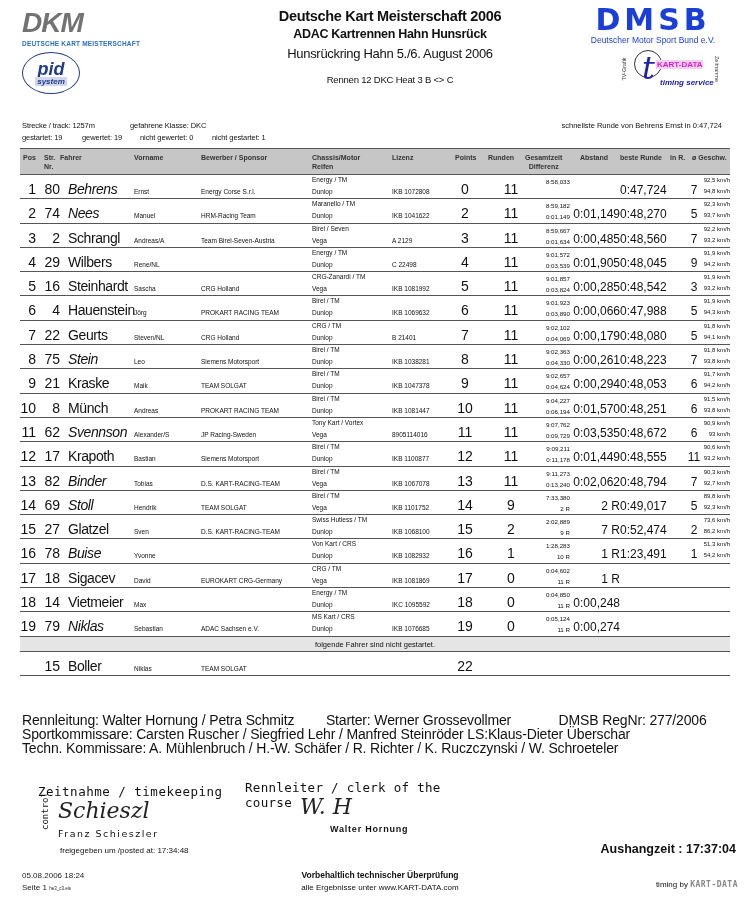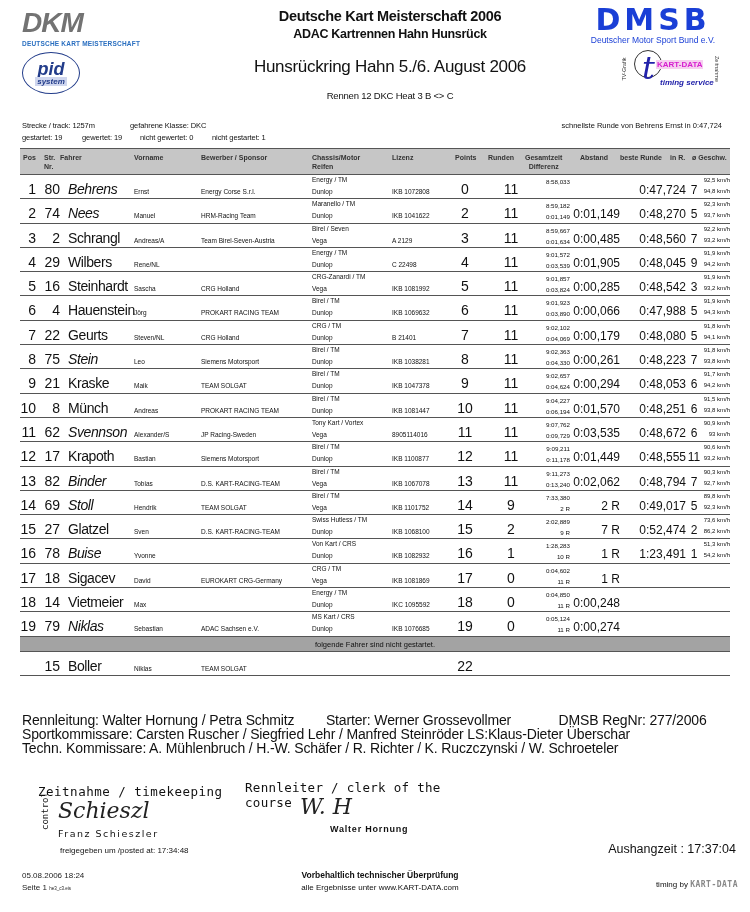--- a/index.html
+++ b/index.html
@@ -9,21 +9,21 @@
   .dkm-logo { position: absolute; left: 22px; top: 6px; width: 120px; height: 44px; }
   .dkm-logo .big { font-family: "Liberation Sans", sans-serif; font-weight: bold; font-size: 28px; color: #737373; letter-spacing: -1px; line-height: 34px; font-style: italic; }
   .dkm-logo .sub { font-size: 6.5px; color: #2a6fc0; font-weight: bold; letter-spacing: 0.2px; }
   .pid-logo { position: absolute; left: 22px; top: 52px; width: 58px; height: 42px; border: 1.5px solid #223c8a; border-radius: 50%; display: flex; flex-direction: column; align-items: center; justify-content: center; font-style: italic; }
   .pid-logo .p1 { font-size: 18px; font-weight: bold; color: #223c8a; line-height: 16px; }
   .pid-logo .p2 { font-size: 8px; font-weight: bold; color: #223c8a; background: #cfd6ee; padding: 0 2px; }
 
   .title-block { position: absolute; left: 200px; top: 8px; width: 380px; text-align: center; }
   .t1 { font-size: 14.5px; font-weight: bold; letter-spacing: -0.3px; }
   .t2 { font-size: 12.5px; font-weight: bold; margin-top: 3px; letter-spacing: -0.3px; }
-  .t3 { font-size: 17px; margin-top: 16px; letter-spacing: -0.3px; }
+  .t3 { font-size: 13px; margin-top: 5px; letter-spacing: -0.3px; }
   .t4 { font-size: 9.5px; margin-top: 13px; letter-spacing: -0.2px; }
 
   .dmsb-logo { position: absolute; left: 565px; top: 6px; width: 176px; text-align: center; }
   .dmsb-logo .big { font-size: 30px; font-weight: bold; color: #1a3fd6; letter-spacing: 4px; line-height: 28px; font-family: "DejaVu Sans", sans-serif; }
   .dmsb-logo .sub { font-size: 8.5px; color: #1a3fd6; margin-top: 1px; }
   .kd-logo { position: absolute; left: 622px; top: 48px; width: 100px; height: 50px; }
   .kd-logo .circle { position: absolute; left: 12px; top: 2px; width: 28px; height: 28px; border: 1.5px solid #333; border-radius: 50%; }
   .kd-logo .tt { position: absolute; left: 20px; top: 4px; font-size: 32px; color: #2222aa; font-style: italic; font-family: "DejaVu Serif", serif; line-height: 32px; }
   .kd-logo .kd { position: absolute; left: 34px; top: 12px; font-size: 8px; color: #d61ecf; font-weight: bold; background: #f6d0f0; padding: 0 1px; }
   .kd-logo .ts { position: absolute; left: 38px; top: 30px; font-size: 8px; color: #2222aa; font-style: italic; font-weight: bold; }
@@ -47,40 +47,40 @@
   .c-first { left: 114px; top: 13px; font-size: 6.5px; }
   .c-spon { left: 181px; top: 13px; font-size: 6.5px; }
   .c-chas { left: 292px; top: 1px; font-size: 6.5px; }
   .c-tyre { left: 292px; top: 13px; font-size: 6.5px; }
   .c-lic { left: 372px; top: 13px; font-size: 6.5px; }
   .c-pts { left: 430px; width: 30px; text-align: center; top: 6px; font-size: 14px; }
   .c-laps { left: 476px; width: 30px; text-align: center; top: 6px; font-size: 14px; }
   .c-tot { left: 500px; width: 50px; text-align: right; top: 3px; font-size: 6.2px; }
   .c-diff { left: 500px; width: 50px; text-align: right; top: 14px; font-size: 6.2px; }
   .c-gap { left: 540px; width: 60px; text-align: right; top: 8px; font-size: 12px; }
-  .c-best { left: 600px; width: 66px; text-align: right; top: 8px; font-size: 12px; }
+  .c-best { left: 600px; width: 66px; text-align: left; top: 8px; font-size: 12px; }
   .c-inr { left: 664px; width: 20px; text-align: center; top: 8px; font-size: 12px; }
   .c-spd1 { left: 680px; width: 30px; text-align: right; top: 2px; font-size: 6px; }
   .c-spd2 { left: 680px; width: 30px; text-align: right; top: 13px; font-size: 6px; }
-  .dns-band { background: #a3a3a3; height: 15px; border-bottom: 1.5px solid #555; text-align: center; font-size: 7.5px; line-height: 15px; }
+  .dns-band { background: #e5e5e5; height: 15px; border-bottom: 1.5px solid #555; text-align: center; font-size: 7.5px; line-height: 15px; }
   .row.dns { height: 24px; border-bottom: 1.5px solid #555; }
 
   
   .officials { position: absolute; left: 22px; top: 713px; font-size: 14px; line-height: 14px; letter-spacing: -0.15px; }
   .sig-left { position: absolute; left: 38px; top: 784px; width: 200px; height: 60px; }
   .sig-left .lbl { font-family: "DejaVu Sans Mono", monospace; font-size: 12.5px; letter-spacing: 0.5px; }
   .sig-left .ctrl { position: absolute; left: -12px; top: 22px; font-size: 9px; transform: rotate(-90deg); font-family: "DejaVu Sans Mono", monospace; }
   .sig-left .scrib { position: absolute; left: 20px; top: 14px; font-size: 22px; font-style: italic; font-family: "DejaVu Serif", serif; color: #222; }
   .sig-left .nm { position: absolute; left: 20px; top: 44px; font-size: 9.5px; letter-spacing: 1.5px; font-family: "DejaVu Sans", sans-serif; }
   .posted { position: absolute; left: 60px; top: 846px; font-size: 8px; }
   .sig-right { position: absolute; left: 245px; top: 780px; width: 240px; height: 60px; }
   .sig-right .lbl { font-family: "DejaVu Sans Mono", monospace; font-size: 12.5px; letter-spacing: 0.3px; }
   .sig-right .scrib { position: absolute; left: 55px; top: 14px; font-size: 22px; font-style: italic; font-family: "DejaVu Serif", serif; color: #222; }
   .sig-right .nm { position: absolute; left: 85px; top: 44px; font-size: 9px; font-weight: bold; letter-spacing: 0.8px; }
-  .aushang { position: absolute; right: 14px; top: 842px; font-size: 12.5px; font-weight: normal; }
+  .aushang { position: absolute; right: 14px; top: 842px; font-size: 12.5px; font-weight: bold; }
 
   
   .foot-l { position: absolute; left: 22px; top: 870px; font-size: 8px; line-height: 12px; color: #222; }
   .foot-l small { font-size: 4.5px; }
   .foot-c { position: absolute; left: 280px; top: 869px; width: 200px; text-align: center; font-size: 8px; line-height: 12px; }
   .foot-c b { font-size: 8.5px; }
   .foot-r { position: absolute; right: 12px; top: 880px; font-size: 8px; }
   .foot-r .kd { font-family: "DejaVu Sans Mono", monospace; color: #888; letter-spacing: 0.5px; font-weight: bold; }
 </style>
 </head>

